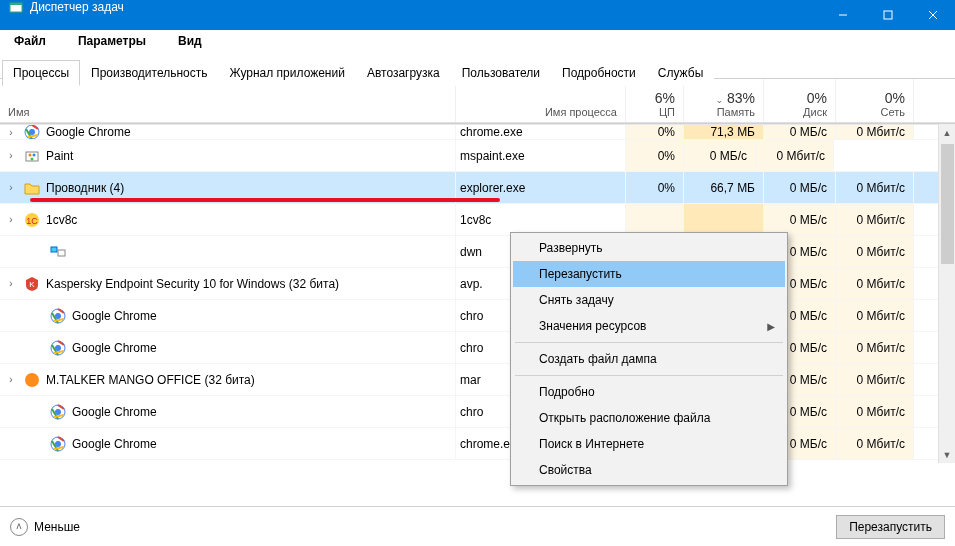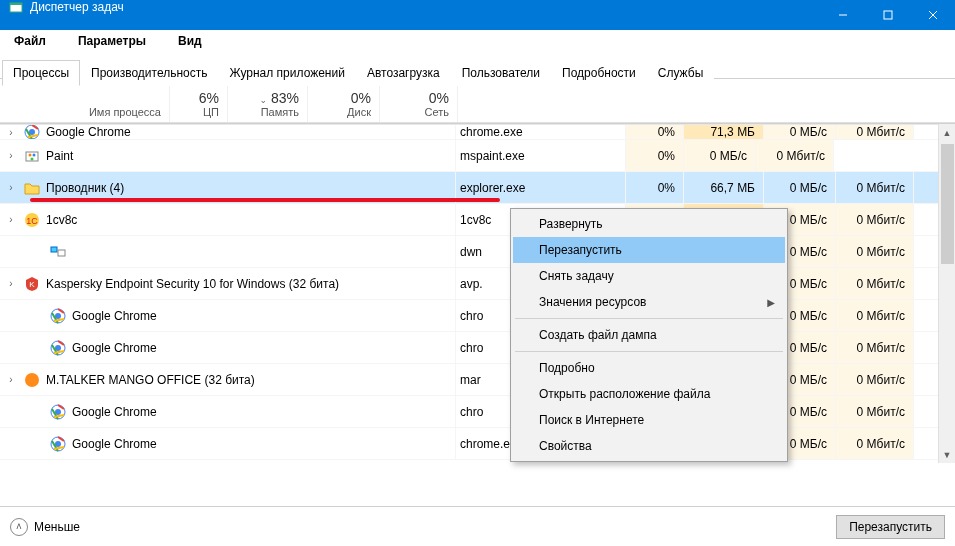--- a/index.html
+++ b/index.html
@@ -112,20 +112,23 @@
     <div class="tab active">Процессы</div>
     <div class="tab">Производительность</div>
     <div class="tab">Журнал приложений</div>
     <div class="tab">Автозагрузка</div>
     <div class="tab">Пользователи</div>
     <div class="tab">Подробности</div>
     <div class="tab">Службы</div>
   </div>
 
 <div class="headers">
+  <div class="hcell hname">
+      <span class="hlbl">Имя</span>
+    </div>
   <div class="hcell hproc">
       <span class="hlbl">Имя процесса</span>
     </div>
   <div class="hcell hcpu right">
       <span class="hpct">6%</span>
       <span class="hlbl">ЦП</span>
     </div>
   <div class="hcell hmem right">
       <span class="hpct"><span class="sortarrow">⌄</span><span>83%</span></span>
       <span class="hlbl">Память</span>
@@ -347,21 +350,21 @@
       <div class="cell cnet right">0 Мбит/с</div>
     </div>
     <div class="scrollbar">
     <div class="sbar-btn">▲</div>
     <div class="sbar-thumb" style="top:20px;height:120px"></div>
     <div class="sbar-btn" style="position:absolute;bottom:0;width:100%">▼</div>
   </div>
 <div class="redline" style="left: 30px; top: 74px; width: 470px;"></div>
   </div>
 
-<div class="ctxmenu" id="ctx" style="left:510px; top:208px;">
+<div class="ctxmenu" id="ctx" style="left:510px; top:232px;">
     <div class="ctxitem">Развернуть</div>
     <div class="ctxitem hl">Перезапустить</div>
     <div class="ctxitem">Снять задачу</div>
     <div class="ctxitem">Значения ресурсов<span class="sub">▶</span></div>
     <div class="ctxsep"></div>
     <div class="ctxitem">Создать файл дампа</div>
     <div class="ctxsep"></div>
     <div class="ctxitem">Подробно</div>
     <div class="ctxitem">Открыть расположение файла</div>
     <div class="ctxitem">Поиск в Интернете</div>

